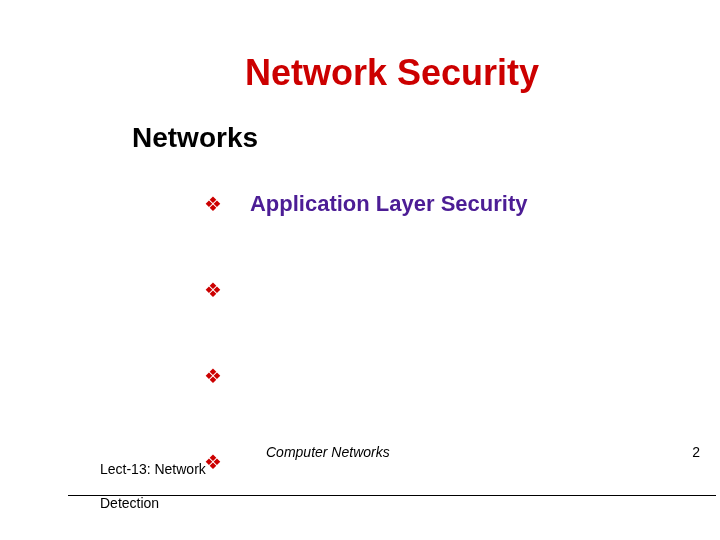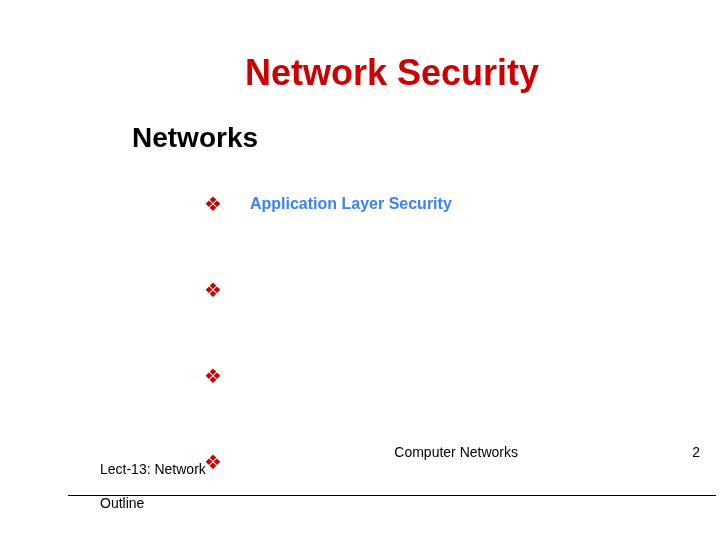--- a/index.html
+++ b/index.html
@@ -39,22 +39,22 @@
       margin-bottom: 26px;
     }
     .bullet-icon {
       color: #cc0000;
       font-size: 20px;
       margin-right: 12px;
       line-height: 28px;
       flex-shrink: 0;
     }
     .bullet-text {
-      color: #3b82f6;
-      font-size: 16px;
+      color: #4c1d95;
+      font-size: 22px;
       font-weight: bold;
       line-height: 28px;
     }
     .footer-divider {
       position: absolute;
       bottom: 60px;
       left: 20px;
       right: 20px;
       border-top: 1px solid #000000;
     }
@@ -70,22 +70,23 @@
       font-family: "Trebuchet MS", Arial, sans-serif;
       font-size: 14px;
       color: #000000;
     }
     .footer-left {
       width: 150px;
       line-height: 1.3;
     }
     .footer-center {
       flex: 1;
-      text-align: right;
+      text-align: left;
       padding-right: 120px;
+      font-style: italic;
     }
     .footer-right {
       width: 30px;
       text-align: right;
     }
   </style>
 </head>
 <body>
 
 <h1 class="slide-title">Network Security</h1>
@@ -106,17 +107,17 @@
   <div class="bullet-item">
     <span class="bullet-icon">❖</span>
   </div>
 </div>
 
 <div class="footer-divider"></div>
 
 <div class="footer">
   <div class="footer-left">
     <div>Lect-13: Network</div>
-    <div>Outline</div>
+    <div>Detection</div>
   </div>
   <div class="footer-center">Computer Networks</div>
   <div class="footer-right">2</div>
 </div>
 
 </body></html>

